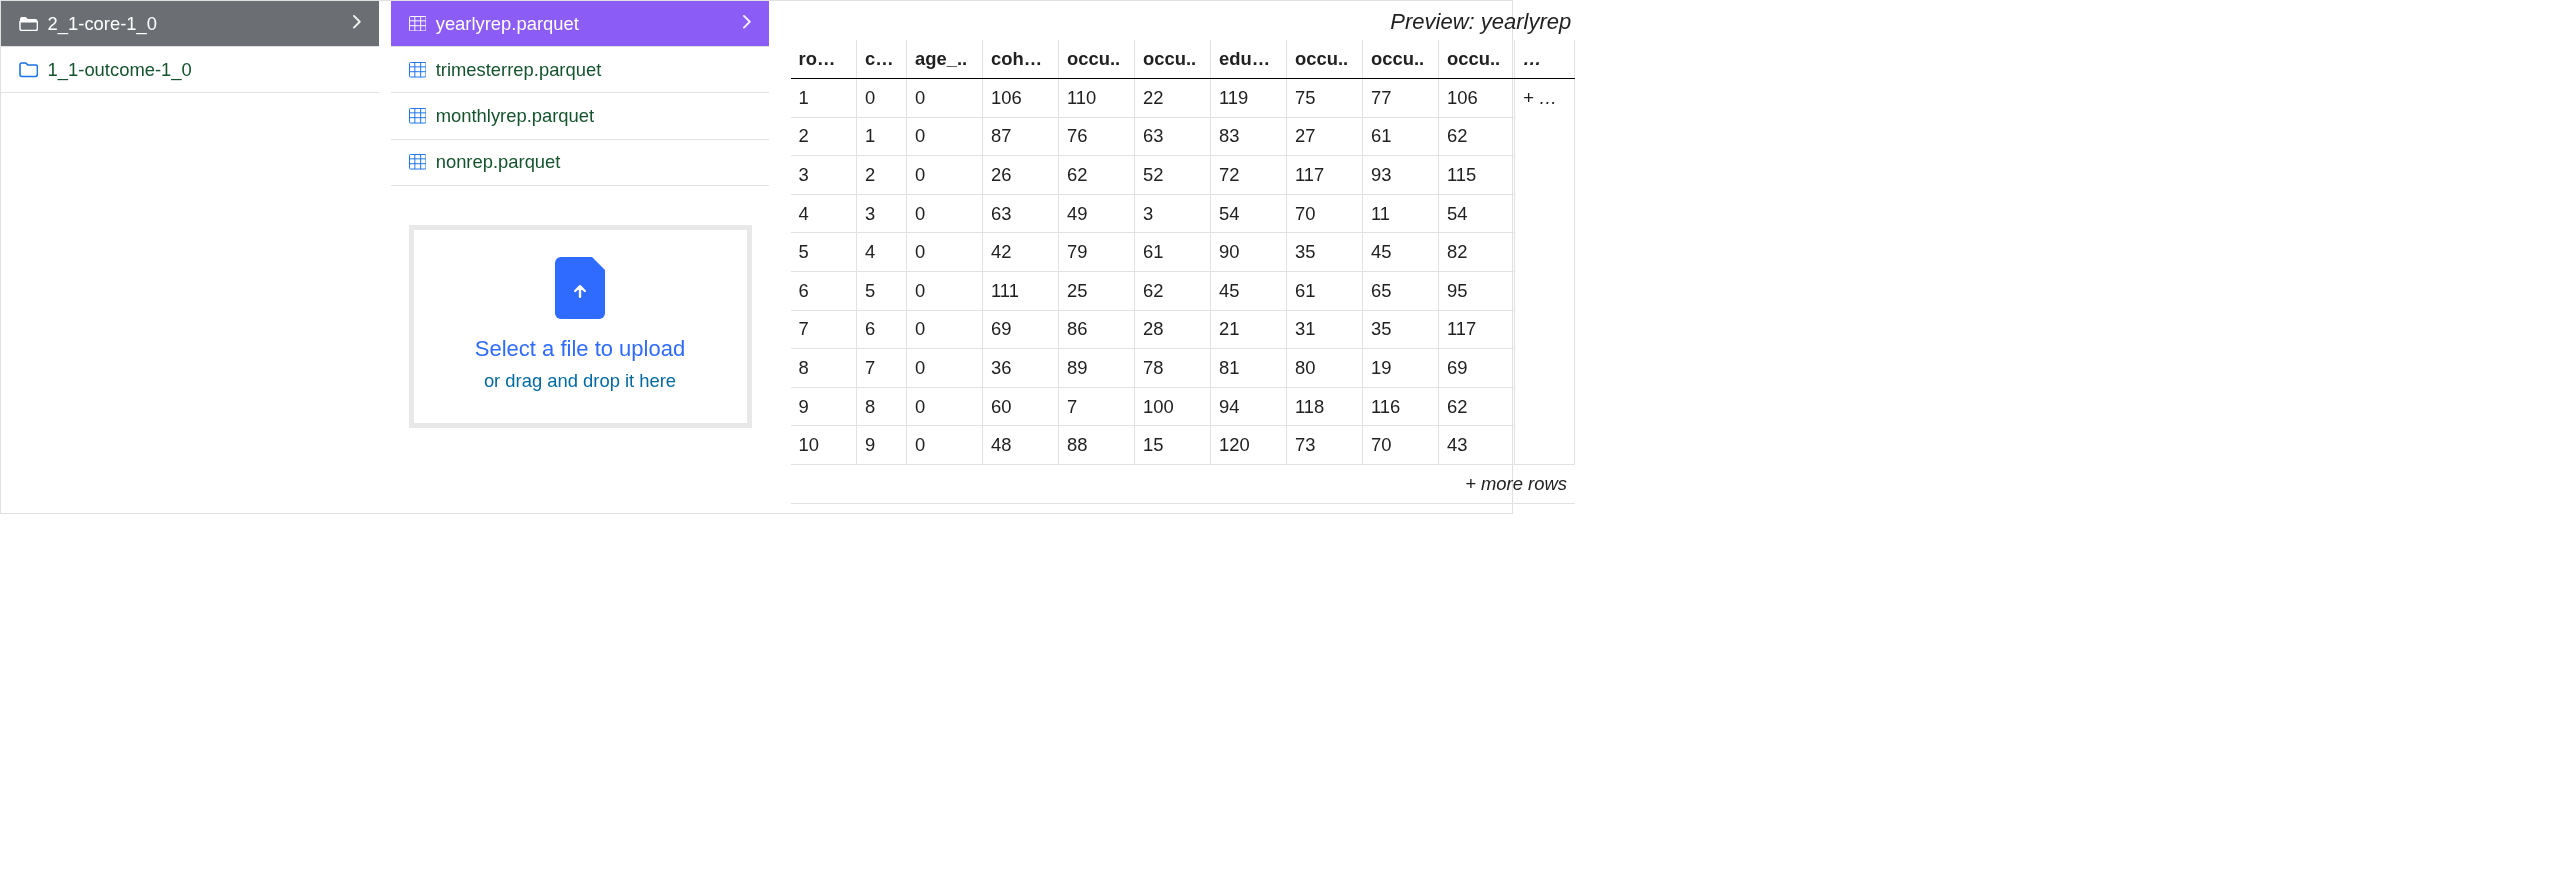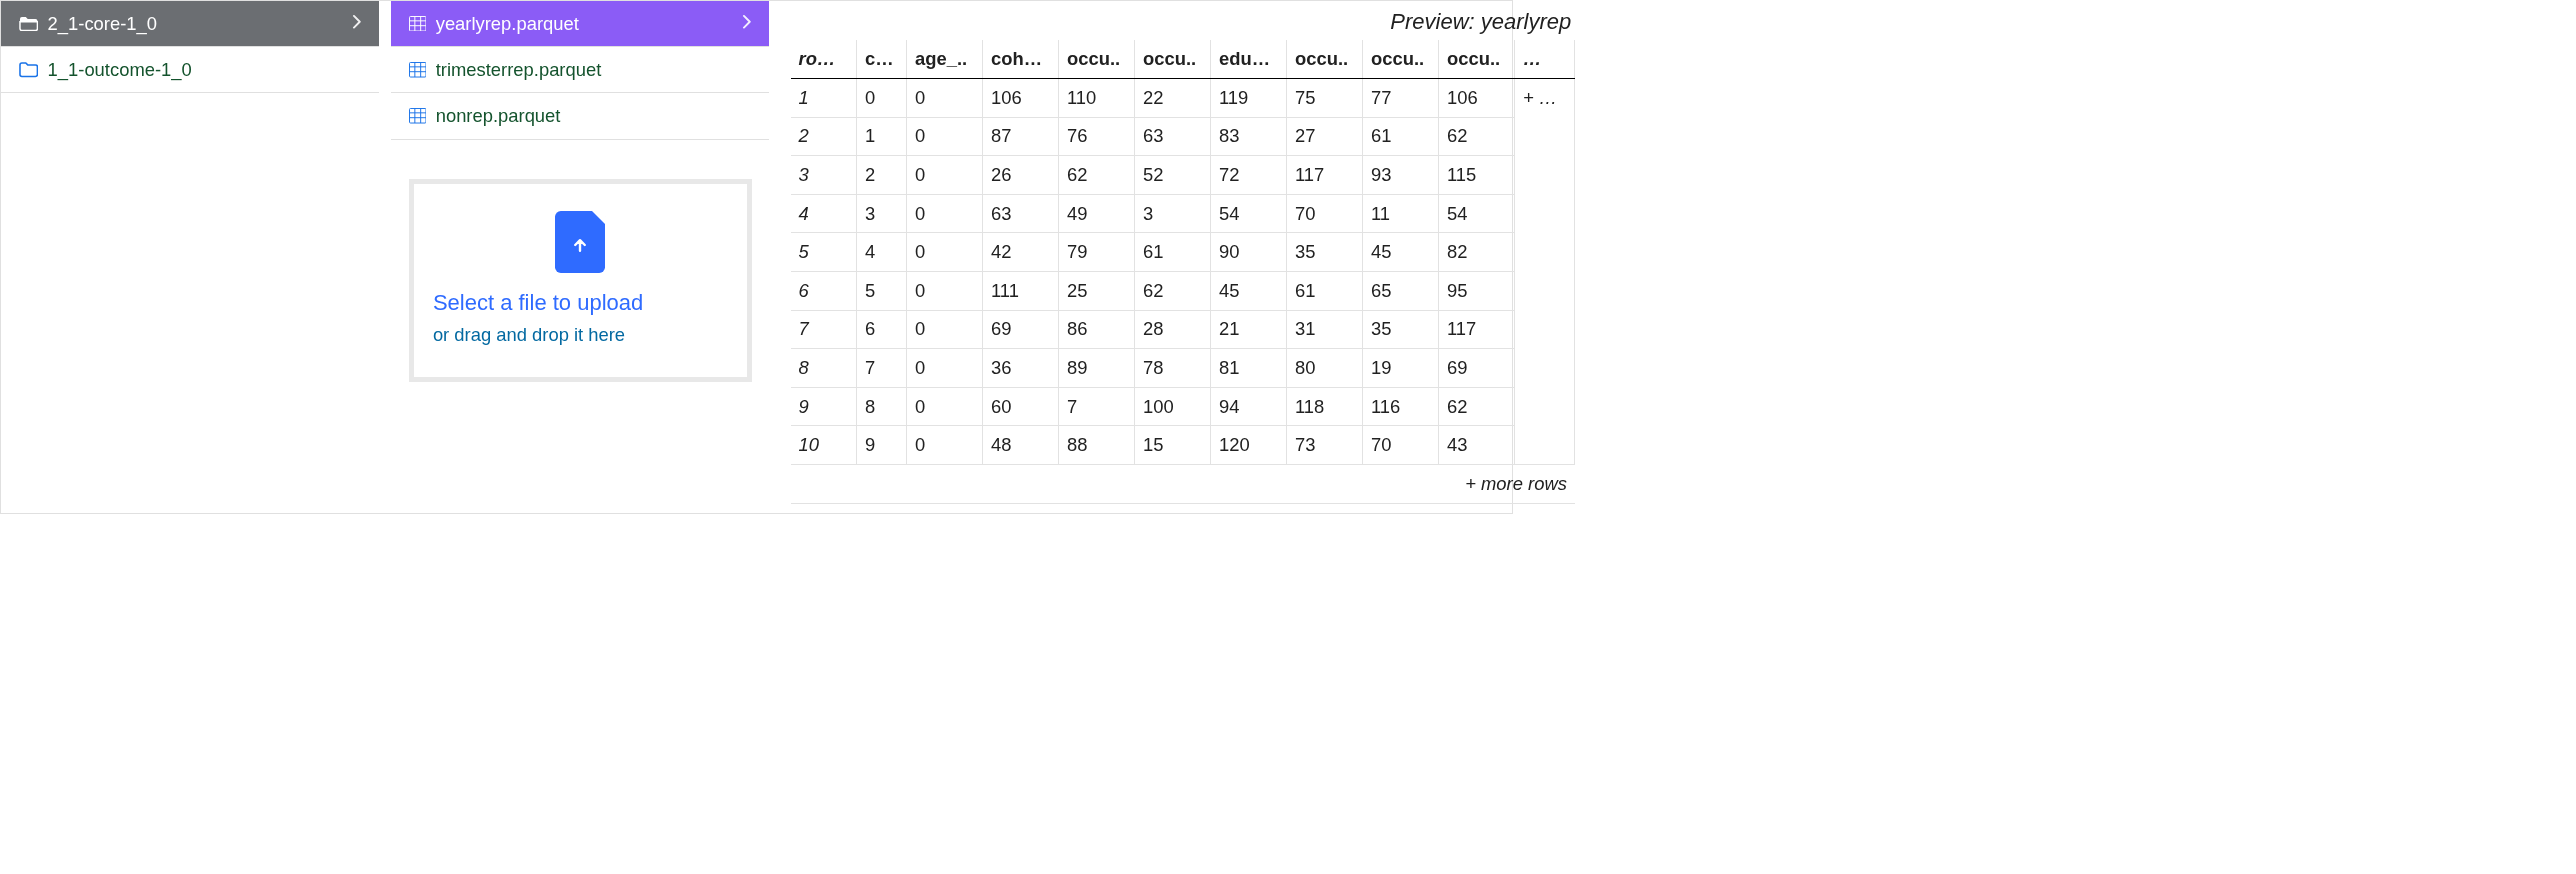--- a/index.html
+++ b/index.html
@@ -19,21 +19,21 @@
 .item-row.selected-dark { background: #6b6e72; color: #fff; }
 .item-row.selected-blue { background: #8b5cf6; color: #fff; }
 .item-row .label { flex: 1; overflow: hidden; text-overflow: ellipsis; }
 .item-row .chev { flex-shrink: 0; opacity: 0.9; }
 .icon { flex-shrink: 0; display: inline-flex; }
 
 .upload-zone {
   margin: 39px 17.5px 0 17.5px;
   border: 5.8px solid #e8e8e8;
   padding: 27px 19.4px 31px 19.4px;
-  text-align: left;
+  text-align: center;
 }
 .upload-icon {
   width: 50px; height: 62px; background: #2f6bff; border-radius: 5.8px;
   margin: 0 auto 17.5px auto; position: relative;
 }
 .upload-icon::before {
   content: ""; position: absolute; top: 0; right: 0;
   border-style: solid; border-width: 0 13.6px 13.6px 0;
   border-color: transparent #fff transparent transparent;
 }
@@ -43,21 +43,21 @@
 
 .preview-title { text-align: right; font-style: italic; font-size: 22px; padding: 1.9px 3.9px 5.8px 0; }
 
 table { border-collapse: collapse; width: 100%; table-layout: fixed; }
 th, td {
   border: 1px solid #e2e2e2; padding: 7.8px 7.8px; text-align: left;
   white-space: nowrap; overflow: hidden; text-overflow: ellipsis;
   font-size: 18.4px;
 }
 th { font-weight: 700; border-bottom: 1.9px solid #000; border-top: none; }
-th:first-child, td:first-child { border-left: none; font-style: italic; }
+th:first-child, td:first-child { border-left: none; }
 .col-more { font-style: italic; }
 .more-rows-cell { text-align: right; font-style: italic; border-left: none; border-right: none; }
 
 colgroup .c-row   { width: 66px; }
 colgroup .c-num   { width: 50px; }
 colgroup .c-wide  { width: 76px; }
 colgroup .c-more  { width: 60px; }
 </style>
 </head>
 <body>
@@ -111,20 +111,32 @@
       <span class="icon">
         <svg width="17.5" height="15.5" viewBox="0 0 18 16">
             <rect x="0.5" y="0.5" width="17" height="15" rx="1" stroke="#1a73e8" fill="none"></rect>
             <line x1="0.5" y1="5" x2="17.5" y2="5" stroke="#1a73e8"></line>
             <line x1="0.5" y1="10" x2="17.5" y2="10" stroke="#1a73e8"></line>
             <line x1="6" y1="0.5" x2="6" y2="15.5" stroke="#1a73e8"></line>
             <line x1="12" y1="0.5" x2="12" y2="15.5" stroke="#1a73e8"></line>
           </svg>
       </span>
       <span class="label">trimesterrep.parquet</span>
+    </div>
+    <div class="item-row">
+      <span class="icon">
+        <svg width="17.5" height="15.5" viewBox="0 0 18 16">
+            <rect x="0.5" y="0.5" width="17" height="15" rx="1" stroke="#1a73e8" fill="none"></rect>
+            <line x1="0.5" y1="5" x2="17.5" y2="5" stroke="#1a73e8"></line>
+            <line x1="0.5" y1="10" x2="17.5" y2="10" stroke="#1a73e8"></line>
+            <line x1="6" y1="0.5" x2="6" y2="15.5" stroke="#1a73e8"></line>
+            <line x1="12" y1="0.5" x2="12" y2="15.5" stroke="#1a73e8"></line>
+          </svg>
+      </span>
+      <span class="label">monthlyrep.parquet</span>
     </div>
     <div class="item-row">
       <span class="icon">
         <svg width="17.5" height="15.5" viewBox="0 0 18 16">
             <rect x="0.5" y="0.5" width="17" height="15" rx="1" stroke="#1a73e8" fill="none"></rect>
             <line x1="0.5" y1="5" x2="17.5" y2="5" stroke="#1a73e8"></line>
             <line x1="0.5" y1="10" x2="17.5" y2="10" stroke="#1a73e8"></line>
             <line x1="6" y1="0.5" x2="6" y2="15.5" stroke="#1a73e8"></line>
             <line x1="12" y1="0.5" x2="12" y2="15.5" stroke="#1a73e8"></line>
           </svg>

